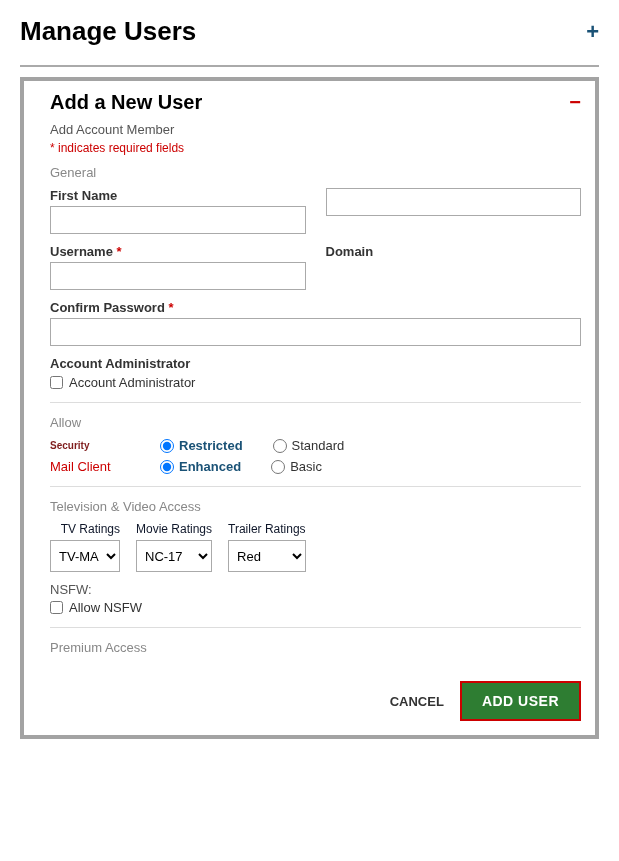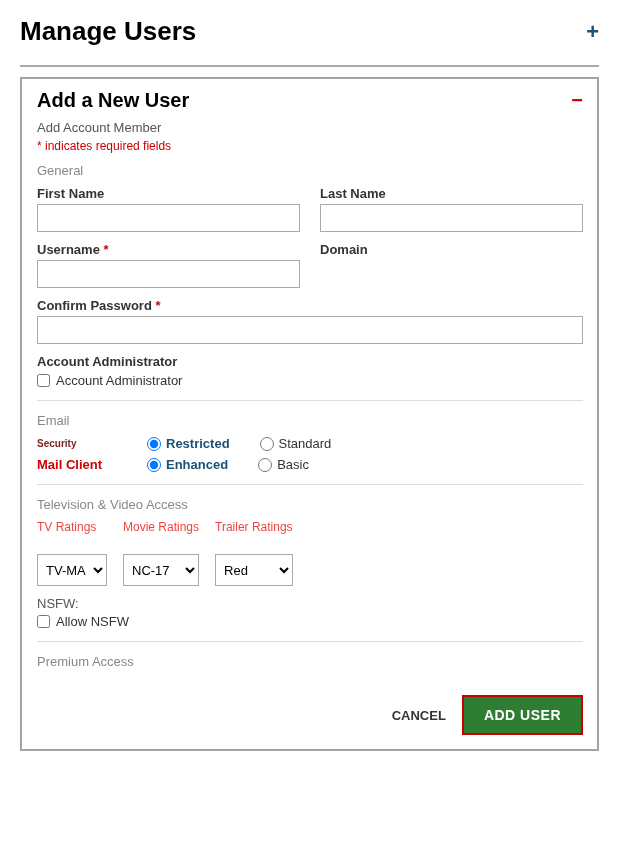--- a/index.html
+++ b/index.html
@@ -38,22 +38,22 @@
       cursor: pointer;
     }
 
     .header-divider {
       border: none;
       border-top: 2px solid #aaa;
       margin-bottom: 10px;
     }
 
     .new-user-section {
-      border: 2px solid #a3a3a3;
-      padding: 10px 14px 14px 15px;
+      border: 4px solid #a3a3a3;
+      padding: 10px 14px 14px 26px;
       margin-bottom: 10px;
     }
 
     .new-user-header {
       display: flex;
       justify-content: space-between;
       align-items: center;
       margin-bottom: 8px;
     }
 
@@ -172,21 +172,21 @@
 
     .security-label {
       font-size: 10px;
       font-weight: bold;
       color: #7f1d1d;
       width: 80px;
     }
 
     .mail-client-label {
       font-size: 13px;
-      font-weight: bold;
+      font-weight: normal;
       color: #cc0000;
       width: 80px;
     }
 
     .radio-group {
       display: flex;
       gap: 30px;
     }
 
     .radio-option {
@@ -222,22 +222,23 @@
       align-items: flex-end;
     }
 
     .rating-group {
       display: flex;
       flex-direction: column;
     }
 
     .rating-label {
       font-size: 12px;
-      color: #ef4444;
-      margin-bottom: 20px;
+      color: #0f172a;
+      margin-bottom: 4px;
+      text-align: right;
     }
 
     .rating-select {
       height: 32px;
       border: 1px solid #aaa;
       font-size: 13px;
       padding: 2px 4px;
       background: #fff;
       cursor: pointer;
     }
@@ -316,21 +317,20 @@
     <div class="required-note">* indicates required fields</div>
 
     <div class="section-label">General</div>
 
     <div class="form-row">
       <div class="form-col">
         <label class="field-label">First Name</label>
         <input type="text" class="text-input" style="">
       </div>
       <div class="form-col">
-        <label class="field-label">Last Name</label>
         <input type="text" class="text-input" style="">
       </div>
     </div>
 
     <div class="form-row">
       <div class="form-col">
         <label class="field-label">
           <span>Username</span><span class="required-star"> *</span>
         </label>
         <input type="text" class="text-input" style="">
@@ -353,21 +353,21 @@
       <div class="account-admin-bold">Account Administrator</div>
       <div class="checkbox-row">
         <input type="checkbox" style="">
         <span class="checkbox-label">Account Administrator</span>
       </div>
     </div>
 
     <hr class="section-divider">
 
     <div class="email-section">
-      <div class="section-label">Email</div>
+      <div class="section-label">Allow</div>
 
       <div class="security-row">
         <span class="security-label">Security</span>
         <div class="radio-group">
           <label class="radio-option">
             <input type="radio" name="security" checked="" style="">
             <span class="radio-label selected-blue">Restricted</span>
           </label>
           <label class="radio-option">
             <input type="radio" name="security" style="">

